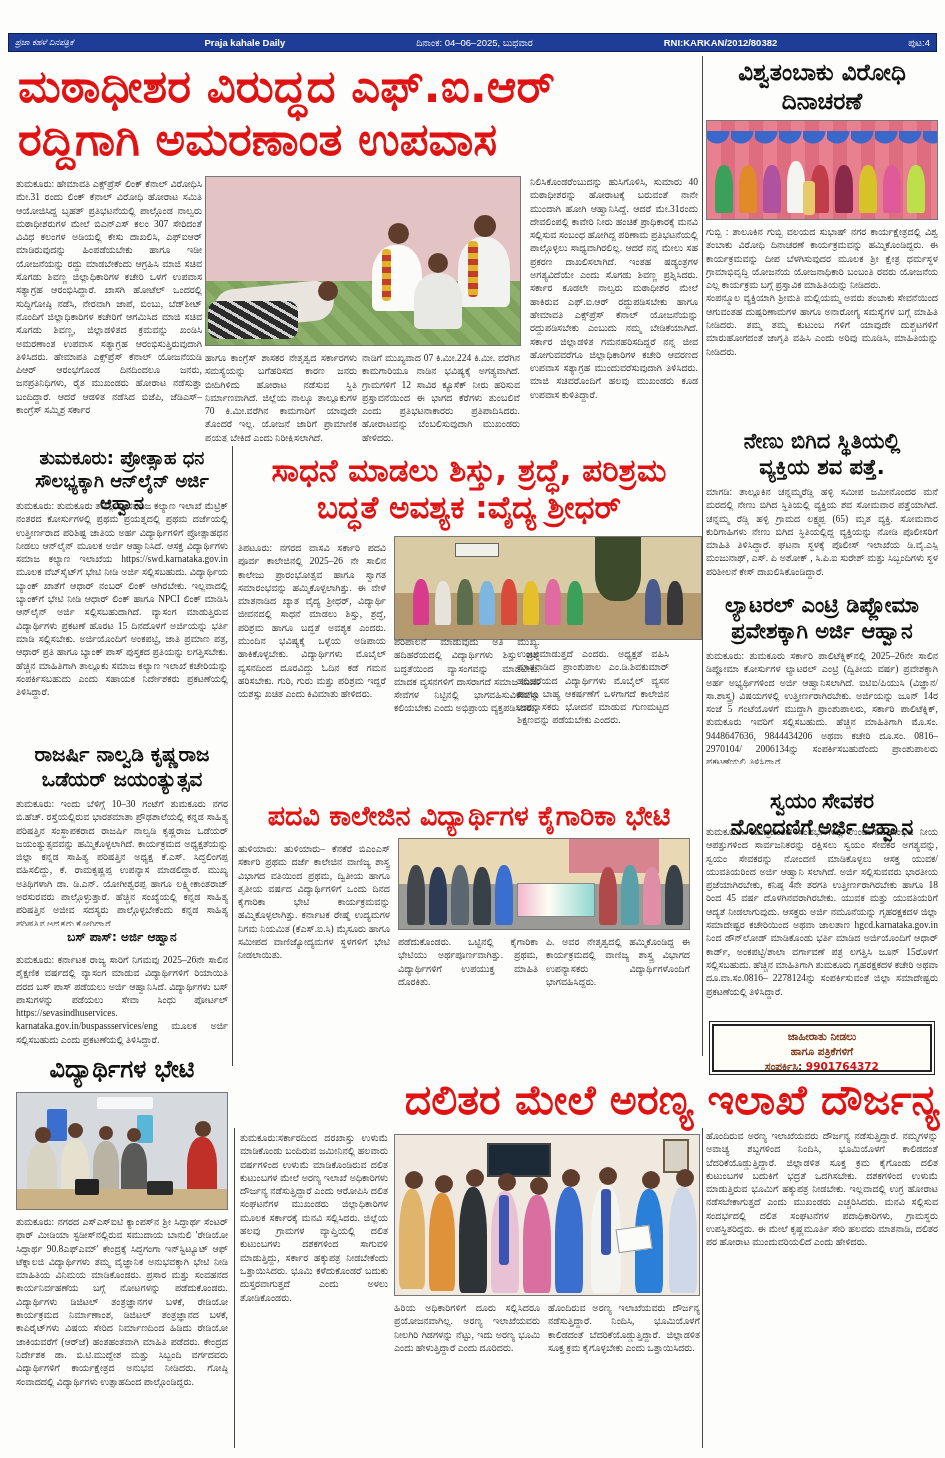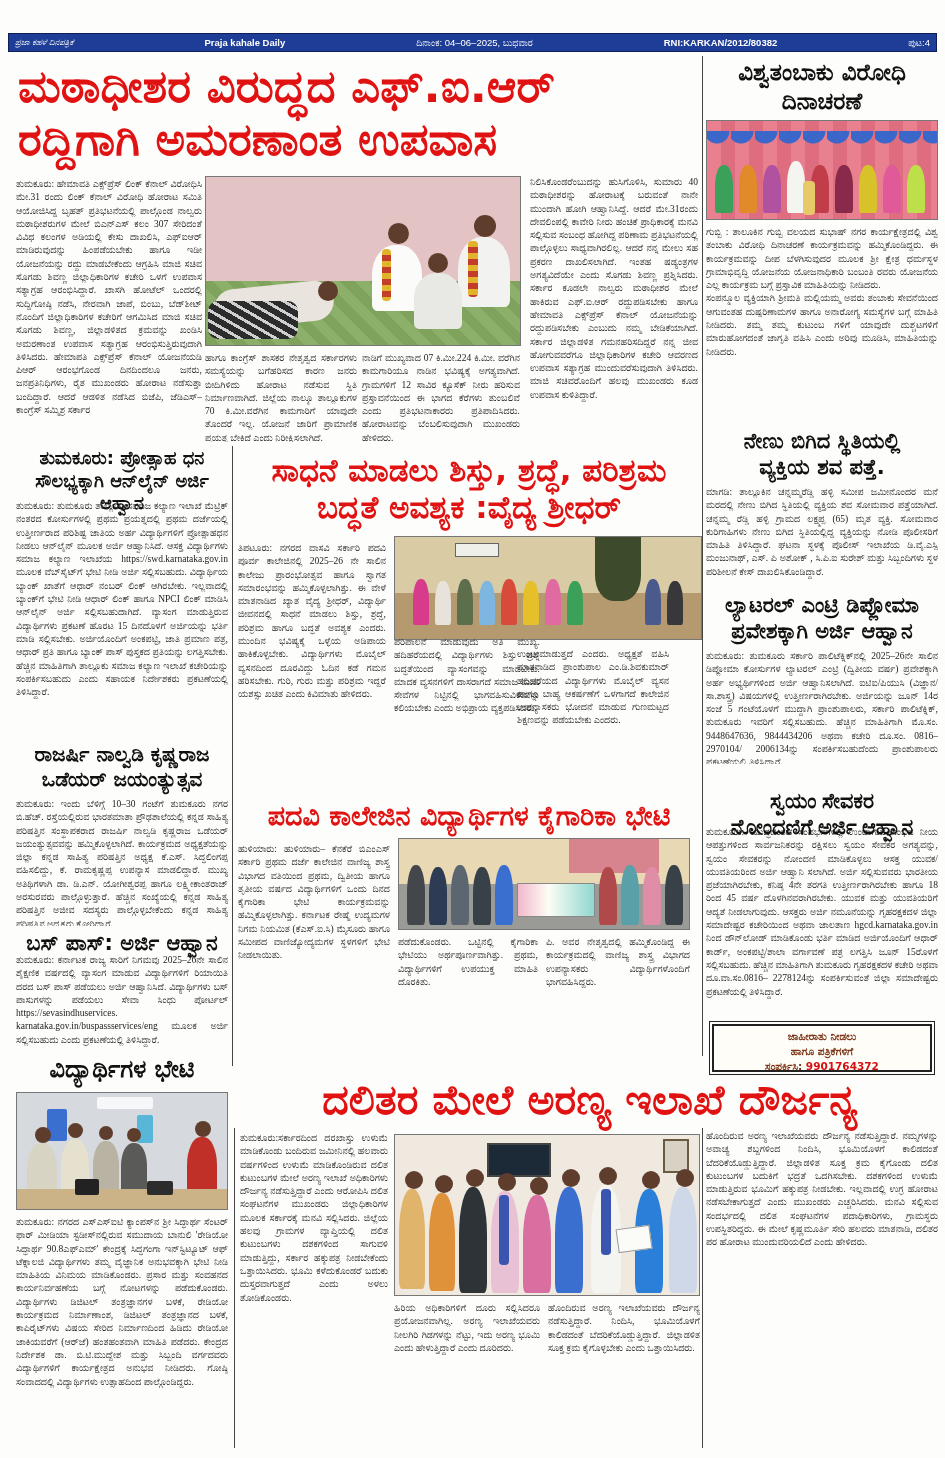--- a/index.html
+++ b/index.html
@@ -88,21 +88,21 @@
   <div class="body-col" style="left:362px; top:352px; width:158px; height:90px;">ನಾಡಿಗೆ ಮುಖ್ಯವಾದ 07 ಕಿ.ಮೀ.224 ಕಿ.ಮೀ. ವರೆಗಿನ ಕಾಮಗಾರಿಯೂ ನಾಡಿನ ಭವಿಷ್ಯಕ್ಕೆ ಅಗತ್ಯವಾಗಿದೆ. ಗ್ರಾಮಗಳಿಗೆ 12 ಸಾವಿರ ಕ್ಯೂಸೆಕ್ ನೀರು ಹರಿಸುವ ಪ್ರಸ್ತಾವನೆಯಿಂದ ಈ ಭಾಗದ ಕೆರೆಗಳು ತುಂಬಲಿವೆ ಎಂದು ಪ್ರತಿಭಟನಾಕಾರರು ಪ್ರತಿಪಾದಿಸಿದರು. ಹೋರಾಟವನ್ನು ಬೆಂಬಲಿಸುವುದಾಗಿ ಮುಖಂಡರು ಹೇಳಿದರು.</div>
 
   <div class="hl-blk" style="left:16px; top:447px; width:212px; font-size:18px;">ತುಮಕೂರು: ಪ್ರೋತ್ಸಾಹ ಧನ
 ಸೌಲಭ್ಯಕ್ಕಾಗಿ ಆನ್‌ಲೈನ್ ಅರ್ಜಿ ಆಹ್ವಾನ</div>
   <div class="body-col" style="left:16px; top:500px; width:212px; height:238px;">ತುಮಕೂರು: ತುಮಕೂರು ತಾಲ್ಲೂಕು ಸಮಾಜ ಕಲ್ಯಾಣ ಇಲಾಖೆ ಮೆಟ್ರಿಕ್ ನಂತರದ ಕೋರ್ಸುಗಳಲ್ಲಿ ಪ್ರಥಮ ಪ್ರಯತ್ನದಲ್ಲಿ ಪ್ರಥಮ ದರ್ಜೆಯಲ್ಲಿ ಉತ್ತೀರ್ಣರಾದ ಪರಿಶಿಷ್ಟ ಜಾತಿಯ ಅರ್ಹ ವಿದ್ಯಾರ್ಥಿಗಳಿಗೆ ಪ್ರೋತ್ಸಾಹಧನ ನೀಡಲು ಆನ್‌ಲೈನ್ ಮೂಲಕ ಅರ್ಜಿ ಆಹ್ವಾನಿಸಿದೆ. ಆಸಕ್ತ ವಿದ್ಯಾರ್ಥಿಗಳು ಸಮಾಜ ಕಲ್ಯಾಣ ಇಲಾಖೆಯ https://swd.karnataka.gov.in ಮೂಲಕ ವೆಬ್‌ಸೈಟ್‌ಗೆ ಭೇಟಿ ನೀಡಿ ಅರ್ಜಿ ಸಲ್ಲಿಸಬಹುದು. ವಿದ್ಯಾರ್ಥಿಯ ಬ್ಯಾಂಕ್ ಖಾತೆಗೆ ಆಧಾರ್ ನಂಬರ್ ಲಿಂಕ್ ಆಗಿರಬೇಕು. ಇಲ್ಲವಾದಲ್ಲಿ ಬ್ಯಾಂಕ್‌ಗೆ ಭೇಟಿ ನೀಡಿ ಆಧಾರ್ ಲಿಂಕ್ ಹಾಗೂ NPCI ಲಿಂಕ್ ಮಾಡಿಸಿ ಆನ್‌ಲೈನ್ ಅರ್ಜಿ ಸಲ್ಲಿಸಬಹುದಾಗಿದೆ. ವ್ಯಾಸಂಗ ಮಾಡುತ್ತಿರುವ ವಿದ್ಯಾರ್ಥಿಗಳು ಪ್ರಕಟಣೆ ಹೊರಟ 15 ದಿನದೊಳಗೆ ಅರ್ಜಿಯನ್ನು ಭರ್ತಿ ಮಾಡಿ ಸಲ್ಲಿಸಬೇಕು. ಅರ್ಜಿಯೊಂದಿಗೆ ಅಂಕಪಟ್ಟಿ, ಜಾತಿ ಪ್ರಮಾಣ ಪತ್ರ, ಆಧಾರ್ ಪ್ರತಿ ಹಾಗೂ ಬ್ಯಾಂಕ್ ಪಾಸ್ ಪುಸ್ತಕದ ಪ್ರತಿಯನ್ನು ಲಗತ್ತಿಸಬೇಕು. ಹೆಚ್ಚಿನ ಮಾಹಿತಿಗಾಗಿ ತಾಲ್ಲೂಕು ಸಮಾಜ ಕಲ್ಯಾಣ ಇಲಾಖೆ ಕಚೇರಿಯನ್ನು ಸಂಪರ್ಕಿಸಬಹುದು ಎಂದು ಸಹಾಯಕ ನಿರ್ದೇಶಕರು ಪ್ರಕಟಣೆಯಲ್ಲಿ ತಿಳಿಸಿದ್ದಾರೆ.</div>
 
   <div class="hl-blk" style="left:16px; top:742px; width:212px; font-size:20px;">ರಾಜರ್ಷಿ ನಾಲ್ವಡಿ ಕೃಷ್ಣರಾಜ
 ಒಡೆಯರ್ ಜಯಂತ್ಯುತ್ಸವ</div>
   <div class="body-col" style="left:16px; top:798px; width:212px; height:128px;">ತುಮಕೂರು: ಇಂದು ಬೆಳಿಗ್ಗೆ 10–30 ಗಂಟೆಗೆ ತುಮಕೂರು ನಗರ ಬಿ.ಹೆಚ್. ರಸ್ತೆಯಲ್ಲಿರುವ ಭಾರತಮಾತಾ ಪ್ರೌಢಶಾಲೆಯಲ್ಲಿ ಕನ್ನಡ ಸಾಹಿತ್ಯ ಪರಿಷತ್ತಿನ ಸಂಸ್ಥಾಪಕರಾದ ರಾಜರ್ಷಿ ನಾಲ್ವಡಿ ಕೃಷ್ಣರಾಜ ಒಡೆಯರ್ ಜಯಂತ್ಯುತ್ಸವವನ್ನು ಹಮ್ಮಿಕೊಳ್ಳಲಾಗಿದೆ. ಕಾರ್ಯಕ್ರಮದ ಅಧ್ಯಕ್ಷತೆಯನ್ನು ಜಿಲ್ಲಾ ಕನ್ನಡ ಸಾಹಿತ್ಯ ಪರಿಷತ್ತಿನ ಅಧ್ಯಕ್ಷ ಕೆ.ಎಸ್. ಸಿದ್ಧಲಿಂಗಪ್ಪ ವಹಿಸಲಿದ್ದು, ಕೆ. ರಾಮಕೃಷ್ಣಪ್ಪ ಉಪನ್ಯಾಸ ಮಾಡಲಿದ್ದಾರೆ. ಮುಖ್ಯ ಅತಿಥಿಗಳಾಗಿ ಡಾ. ಡಿ.ಎನ್. ಯೋಗೀಶ್ವರಪ್ಪ ಹಾಗೂ ಲಕ್ಷ್ಮೀಕಾಂತರಾಜ್ ಅರಸುರವರು ಪಾಲ್ಗೊಳ್ಳುತ್ತಾರೆ. ಹೆಚ್ಚಿನ ಸಂಖ್ಯೆಯಲ್ಲಿ ಕನ್ನಡ ಸಾಹಿತ್ಯ ಪರಿಷತ್ತಿನ ಅಜೀವ ಸದಸ್ಯರು ಪಾಲ್ಗೊಳ್ಳಬೇಕೆಂದು ಕನ್ನಡ ಸಾಹಿತ್ಯ ಪರಿಷತ್ತಿನ ಅಧ್ಯಕ್ಷರು ಕೋರಿದ್ದಾರೆ.</div>
 
-  <div class="hl-blk" style="left:16px; top:930px; width:212px; font-size:21px;">ಬಸ್ ಪಾಸ್: ಅರ್ಜಿ ಆಹ್ವಾನ</div>
+  <div class="hl-blk" style="left:16px; top:930px; width:212px; font-size:12px;">ಬಸ್ ಪಾಸ್: ಅರ್ಜಿ ಆಹ್ವಾನ</div>
   <div class="body-col" style="left:16px; top:954px; width:212px; height:96px;">ತುಮಕೂರು: ಕರ್ನಾಟಕ ರಾಜ್ಯ ಸಾರಿಗೆ ನಿಗಮವು 2025–26ನೇ ಸಾಲಿನ ಶೈಕ್ಷಣಿಕ ವರ್ಷದಲ್ಲಿ ವ್ಯಾಸಂಗ ಮಾಡುವ ವಿದ್ಯಾರ್ಥಿಗಳಿಗೆ ರಿಯಾಯಿತಿ ದರದ ಬಸ್ ಪಾಸ್ ಪಡೆಯಲು ಅರ್ಜಿ ಆಹ್ವಾನಿಸಿದೆ. ವಿದ್ಯಾರ್ಥಿಗಳು ಬಸ್ ಪಾಸುಗಳನ್ನು ಪಡೆಯಲು ಸೇವಾ ಸಿಂಧು ಪೋರ್ಟಲ್ https://sevasindhuservices. karnataka.gov.in/buspassservices/eng ಮೂಲಕ ಅರ್ಜಿ ಸಲ್ಲಿಸಬಹುದು ಎಂದು ಪ್ರಕಟಣೆಯಲ್ಲಿ ತಿಳಿಸಿದ್ದಾರೆ.</div>
 
   <div class="hl-blk" style="left:16px; top:1054px; width:212px; font-size:24px;">ವಿದ್ಯಾರ್ಥಿಗಳ ಭೇಟಿ</div>
 
   <div class="photo" style="left:16px; top:1092px; width:212px; height:118px;">
     <div class="ph-shape" style="left:0;top:0;width:100%;height:100%;background:#d6dade;"></div>
     <div class="ph-shape" style="left:80px;top:4px;width:56px;height:12px;background:#f5f7f8;border-radius:2px;"></div>
     <div class="ph-shape" style="left:30px;top:16px;width:20px;height:32px;background:#3a6fd0;border-radius:2px;"></div>
     <div class="ph-shape" style="left:120px;top:22px;width:16px;height:28px;background:#58b6d8;border-radius:2px;"></div>
     <div class="torso" style="left:10px;top:50px;width:30px;height:60px;background:#d8d4c4;"></div>
@@ -202,21 +202,21 @@
   <div class="hl-blk" style="left:706px; top:788px; width:232px; font-size:21px;font-family:Liberation Serif, serif;">ಸ್ವಯಂ ಸೇವಕರ
 ನೋಂದಣಿಗೆ ಅರ್ಜಿ ಆಹ್ವಾನ</div>
   <div class="body-col" style="left:706px; top:826px; width:232px; height:192px;">ತುಮಕೂರು: ಯುದ್ಧದಂತಹ ಸಂದರ್ಭಗಳಲ್ಲಿ ಉಂಟಾಗುವ ಸಂಭವ ನೀಯ ಆಪತ್ತುಗಳಿಂದ ಸಾರ್ವಜನಿಕರನ್ನು ರಕ್ಷಿಸಲು ಸ್ವಯಂ ಸೇವಕರ ಅಗತ್ಯವನ್ನು, ಸ್ವಯಂ ಸೇವಕರನ್ನು ನೋಂದಣಿ ಮಾಡಿಕೊಳ್ಳಲು ಆಸಕ್ತ ಯುವಕ/ಯುವತಿಯರಿಂದ ಅರ್ಜಿ ಆಹ್ವಾನಿ ಸಲಾಗಿದೆ. ಅರ್ಜಿ ಸಲ್ಲಿಸುವವರು ಭಾರತೀಯ ಪ್ರಜೆಯಾಗಿರಬೇಕು, ಕನಿಷ್ಠ 4ನೇ ತರಗತಿ ಉತ್ತೀರ್ಣರಾಗಿರಬೇಕು ಹಾಗೂ 18 ರಿಂದ 45 ವರ್ಷ ದೊಳಗಿನವರಾಗಿರಬೇಕು. ಯುವಕ ಮತ್ತು ಯುವತಿಯರಿಗೆ ಆದ್ಯತೆ ನೀಡಲಾಗುವುದು. ಆಸಕ್ತರು ಅರ್ಜಿ ನಮೂನೆಯನ್ನು ಗೃಹರಕ್ಷಕದಳ ಜಿಲ್ಲಾ ಸಮಾದೇಷ್ಟರ ಕಚೇರಿಯಿಂದ ಅಥವಾ ಜಾಲತಾಣ hgcd.karnataka.gov.in ನಿಂದ ಡೌನ್‌ಲೋಡ್ ಮಾಡಿಕೊಂಡು ಭರ್ತಿ ಮಾಡಿದ ಅರ್ಜಿಯೊಂದಿಗೆ ಆಧಾರ್ ಕಾರ್ಡ್, ಅಂಕಪಟ್ಟಿ/ಶಾಲಾ ವರ್ಗಾವಣೆ ಪತ್ರ ಲಗತ್ತಿಸಿ ಜೂನ್ 15ರೊಳಗೆ ಸಲ್ಲಿಸಬಹುದು. ಹೆಚ್ಚಿನ ಮಾಹಿತಿಗಾಗಿ ತುಮಕೂರು ಗೃಹರಕ್ಷಕದಳ ಕಚೇರಿ ಅಥವಾ ದೂ.ವಾ.ಸಂ.0816– 2278124ನ್ನು ಸಂಪರ್ಕಿಸುವಂತೆ ಜಿಲ್ಲಾ ಸಮಾದೇಷ್ಟರು ಪ್ರಕಟಣೆಯಲ್ಲಿ ತಿಳಿಸಿದ್ದಾರೆ.</div>
 
   <div class="adbox" style="left:712px; top:1024px; width:220px; height:48px;">
     <div>ಜಾಹೀರಾತು ನೀಡಲು</div>
     <div>ಹಾಗೂ ಪತ್ರಿಕೆಗಳಿಗೆ</div>
     <div><span>ಸಂಪರ್ಕಿಸಿ:</span> <span class="phone">9901764372</span></div>
   </div>
 
-  <div class="hl-red" style="left:240px; top:1076px; width:700px; font-size:41px; text-align:center;">ದಲಿತರ ಮೇಲೆ ಅರಣ್ಯ ಇಲಾಖೆ ದೌರ್ಜನ್ಯ</div>
+  <div class="hl-red" style="left:240px; top:1076px; width:700px; font-size:41px; text-align:right;">ದಲಿತರ ಮೇಲೆ ಅರಣ್ಯ ಇಲಾಖೆ ದೌರ್ಜನ್ಯ</div>
 
   <div class="body-col" style="left:240px; top:1132px; width:148px; height:316px;">ತುಮಕೂರು:ಸರ್ಕಾರದಿಂದ ದರಖಾಸ್ತು ಉಳುಮೆ ಮಾಡಿಕೊಂಡು ಬಂದಿರುವ ಜಮೀನಿನಲ್ಲಿ ಹಲವಾರು ವರ್ಷಗಳಿಂದ ಉಳುಮೆ ಮಾಡಿಕೊಂಡಿರುವ ದಲಿತ ಕುಟುಂಬಗಳ ಮೇಲೆ ಅರಣ್ಯ ಇಲಾಖೆ ಅಧಿಕಾರಿಗಳು ದೌರ್ಜನ್ಯ ನಡೆಸುತ್ತಿದ್ದಾರೆ ಎಂದು ಆರೋಪಿಸಿ ದಲಿತ ಸಂಘಟನೆಗಳ ಮುಖಂಡರು ಜಿಲ್ಲಾಧಿಕಾರಿಗಳ ಮೂಲಕ ಸರ್ಕಾರಕ್ಕೆ ಮನವಿ ಸಲ್ಲಿಸಿದರು. ಜಿಲ್ಲೆಯ ಹಲವು ಗ್ರಾಮಗಳ ವ್ಯಾಪ್ತಿಯಲ್ಲಿ ದಲಿತ ಕುಟುಂಬಗಳು ದಶಕಗಳಿಂದ ಸಾಗುವಳಿ ಮಾಡುತ್ತಿದ್ದು, ಸರ್ಕಾರ ಹಕ್ಕುಪತ್ರ ನೀಡಬೇಕೆಂದು ಒತ್ತಾಯಿಸಿದರು. ಭೂಮಿ ಕಳೆದುಕೊಂಡರೆ ಬದುಕು ದುಸ್ತರವಾಗುತ್ತದೆ ಎಂದು ಅಳಲು ತೋಡಿಕೊಂಡರು.</div>
 
   <div class="photo" style="left:394px; top:1134px; width:306px; height:162px;">
     <div class="ph-shape" style="left:0;top:0;width:100%;height:100%;background:#efe9e0;"></div>
     <div class="ph-shape" style="left:92px;top:8px;width:64px;height:34px;background:#1c2a38;border:2px solid #444;"></div>
     <div class="ph-shape" style="left:268px;top:4px;width:26px;height:34px;background:#d8d2c4;border:2px solid #6a5a42;"></div>
     <div class="torso" style="left:4px;top:54px;width:26px;height:100px;background:#e0b46a;"></div>
     <div class="head" style="left:10px;top:36px;width:18px;height:18px;"></div>
     <div class="torso" style="left:34px;top:58px;width:26px;height:98px;background:#e0923a;"></div>

